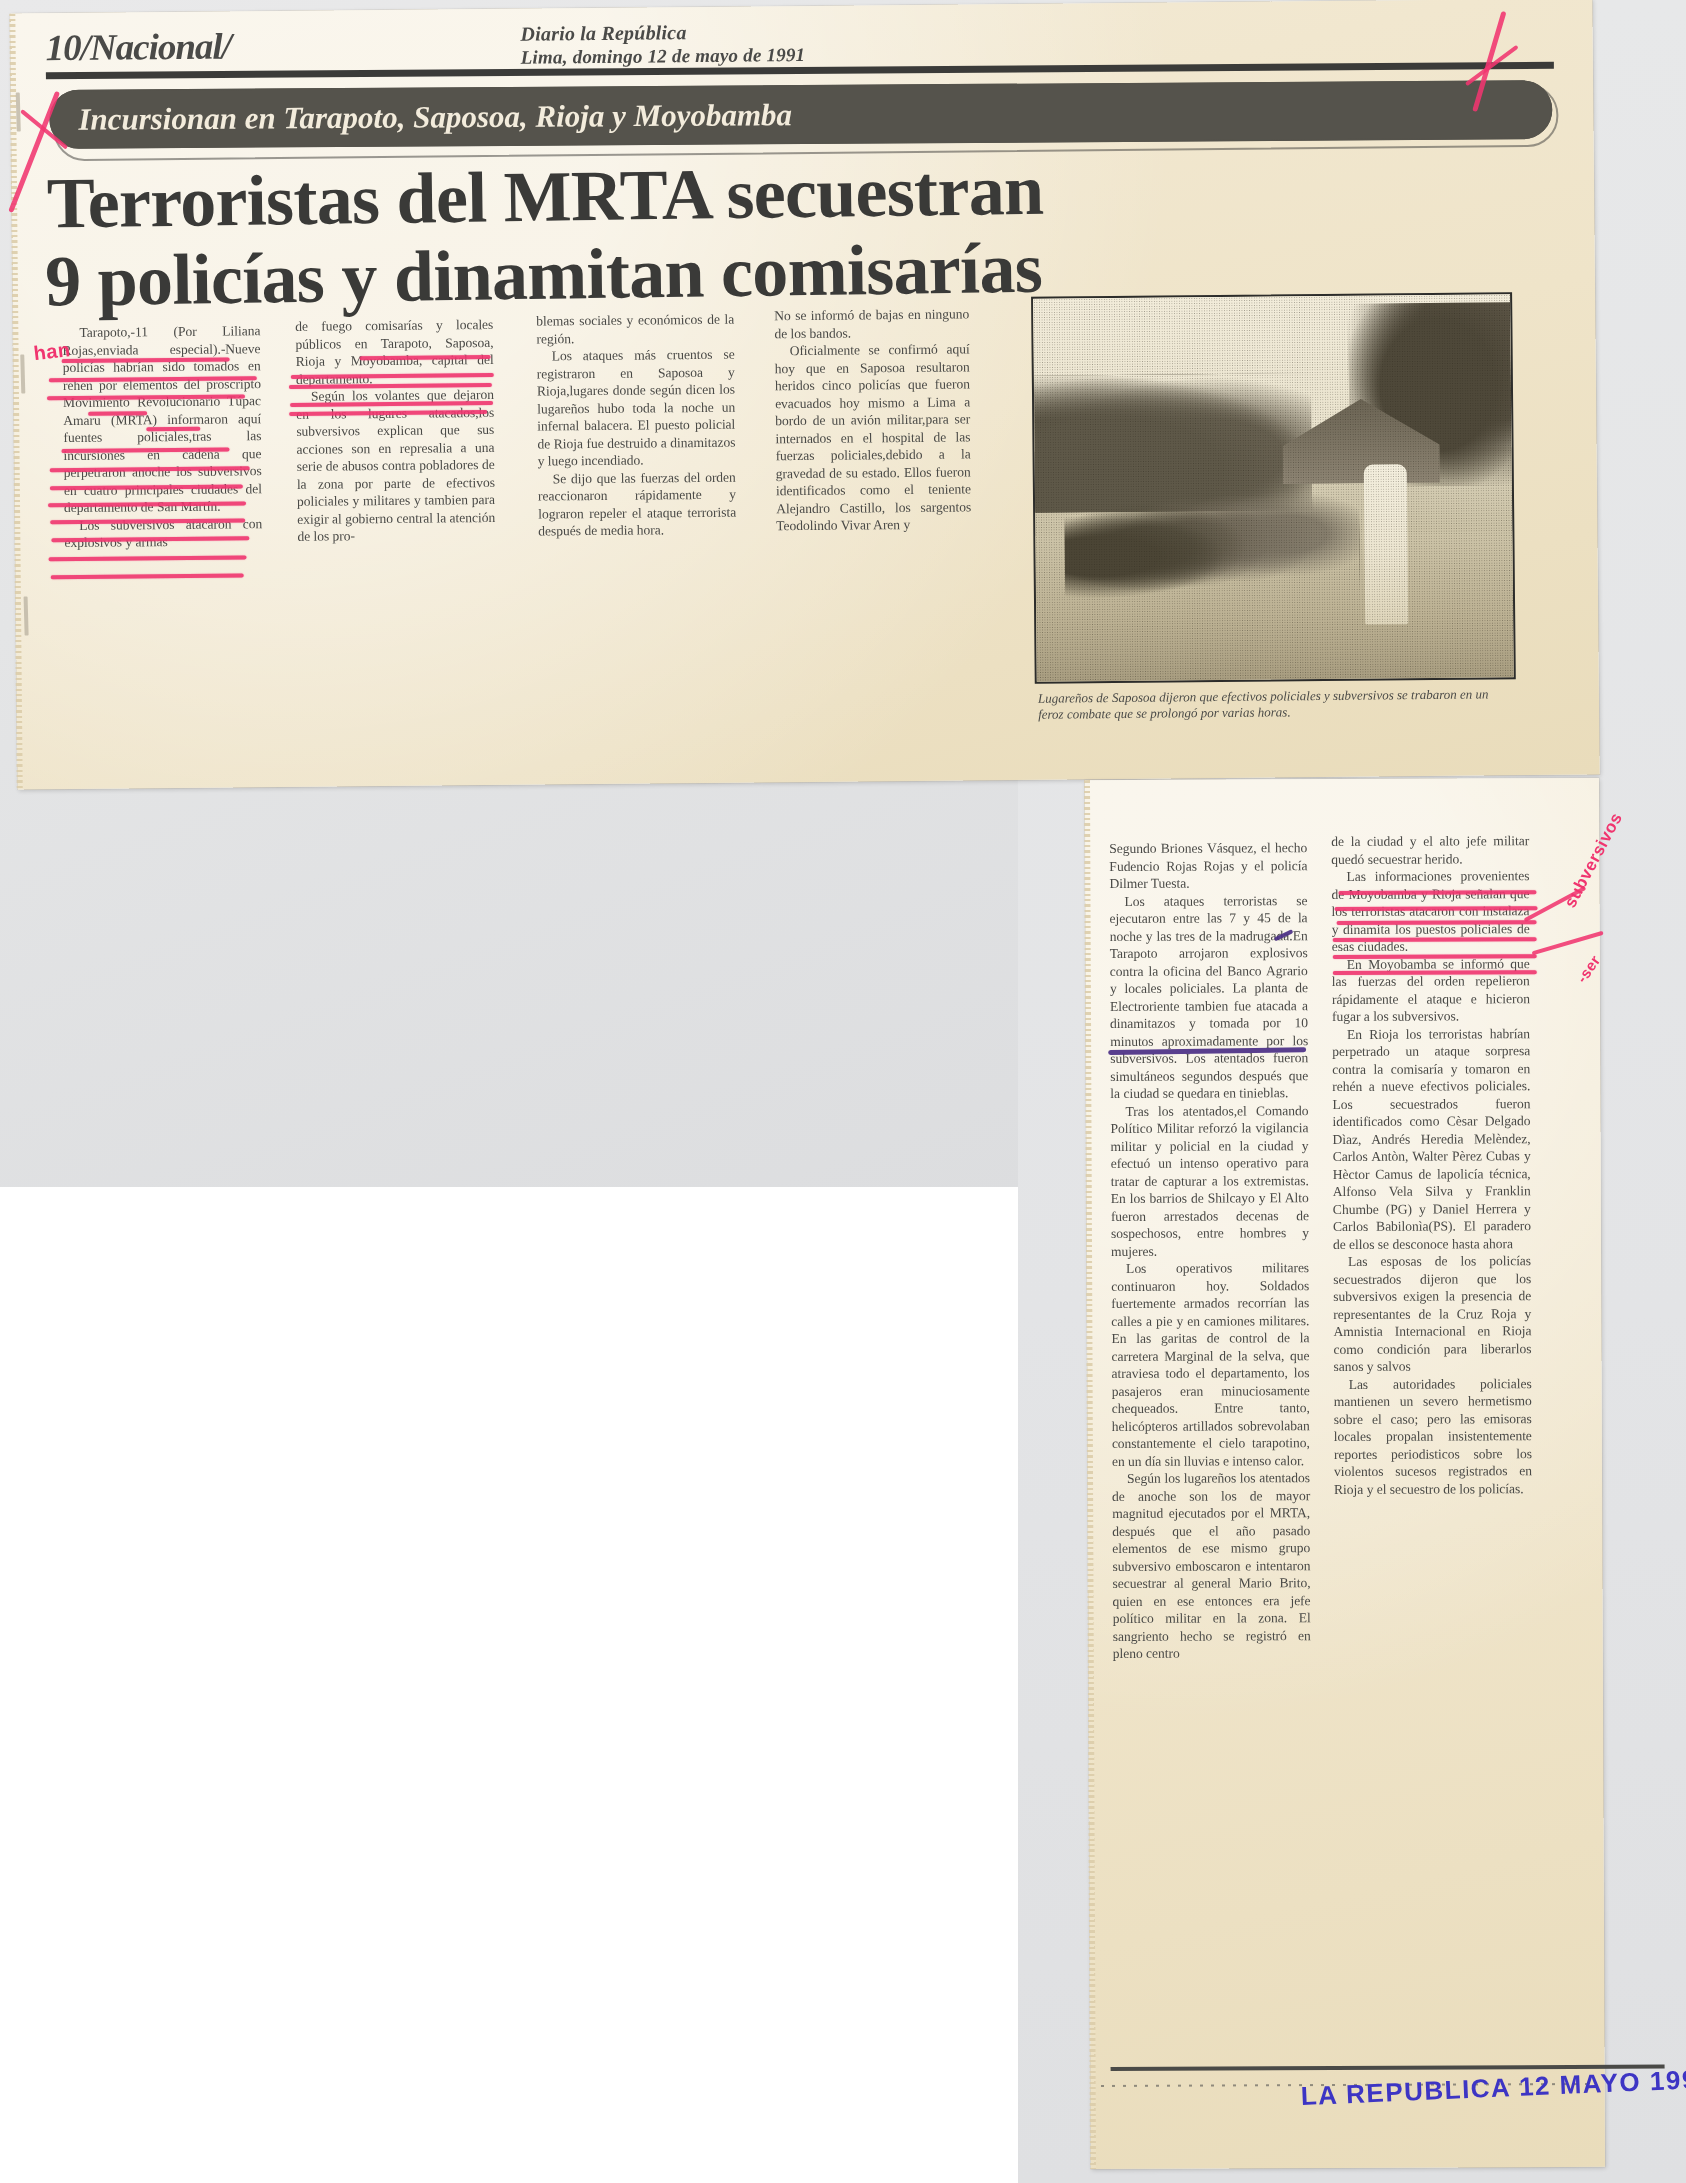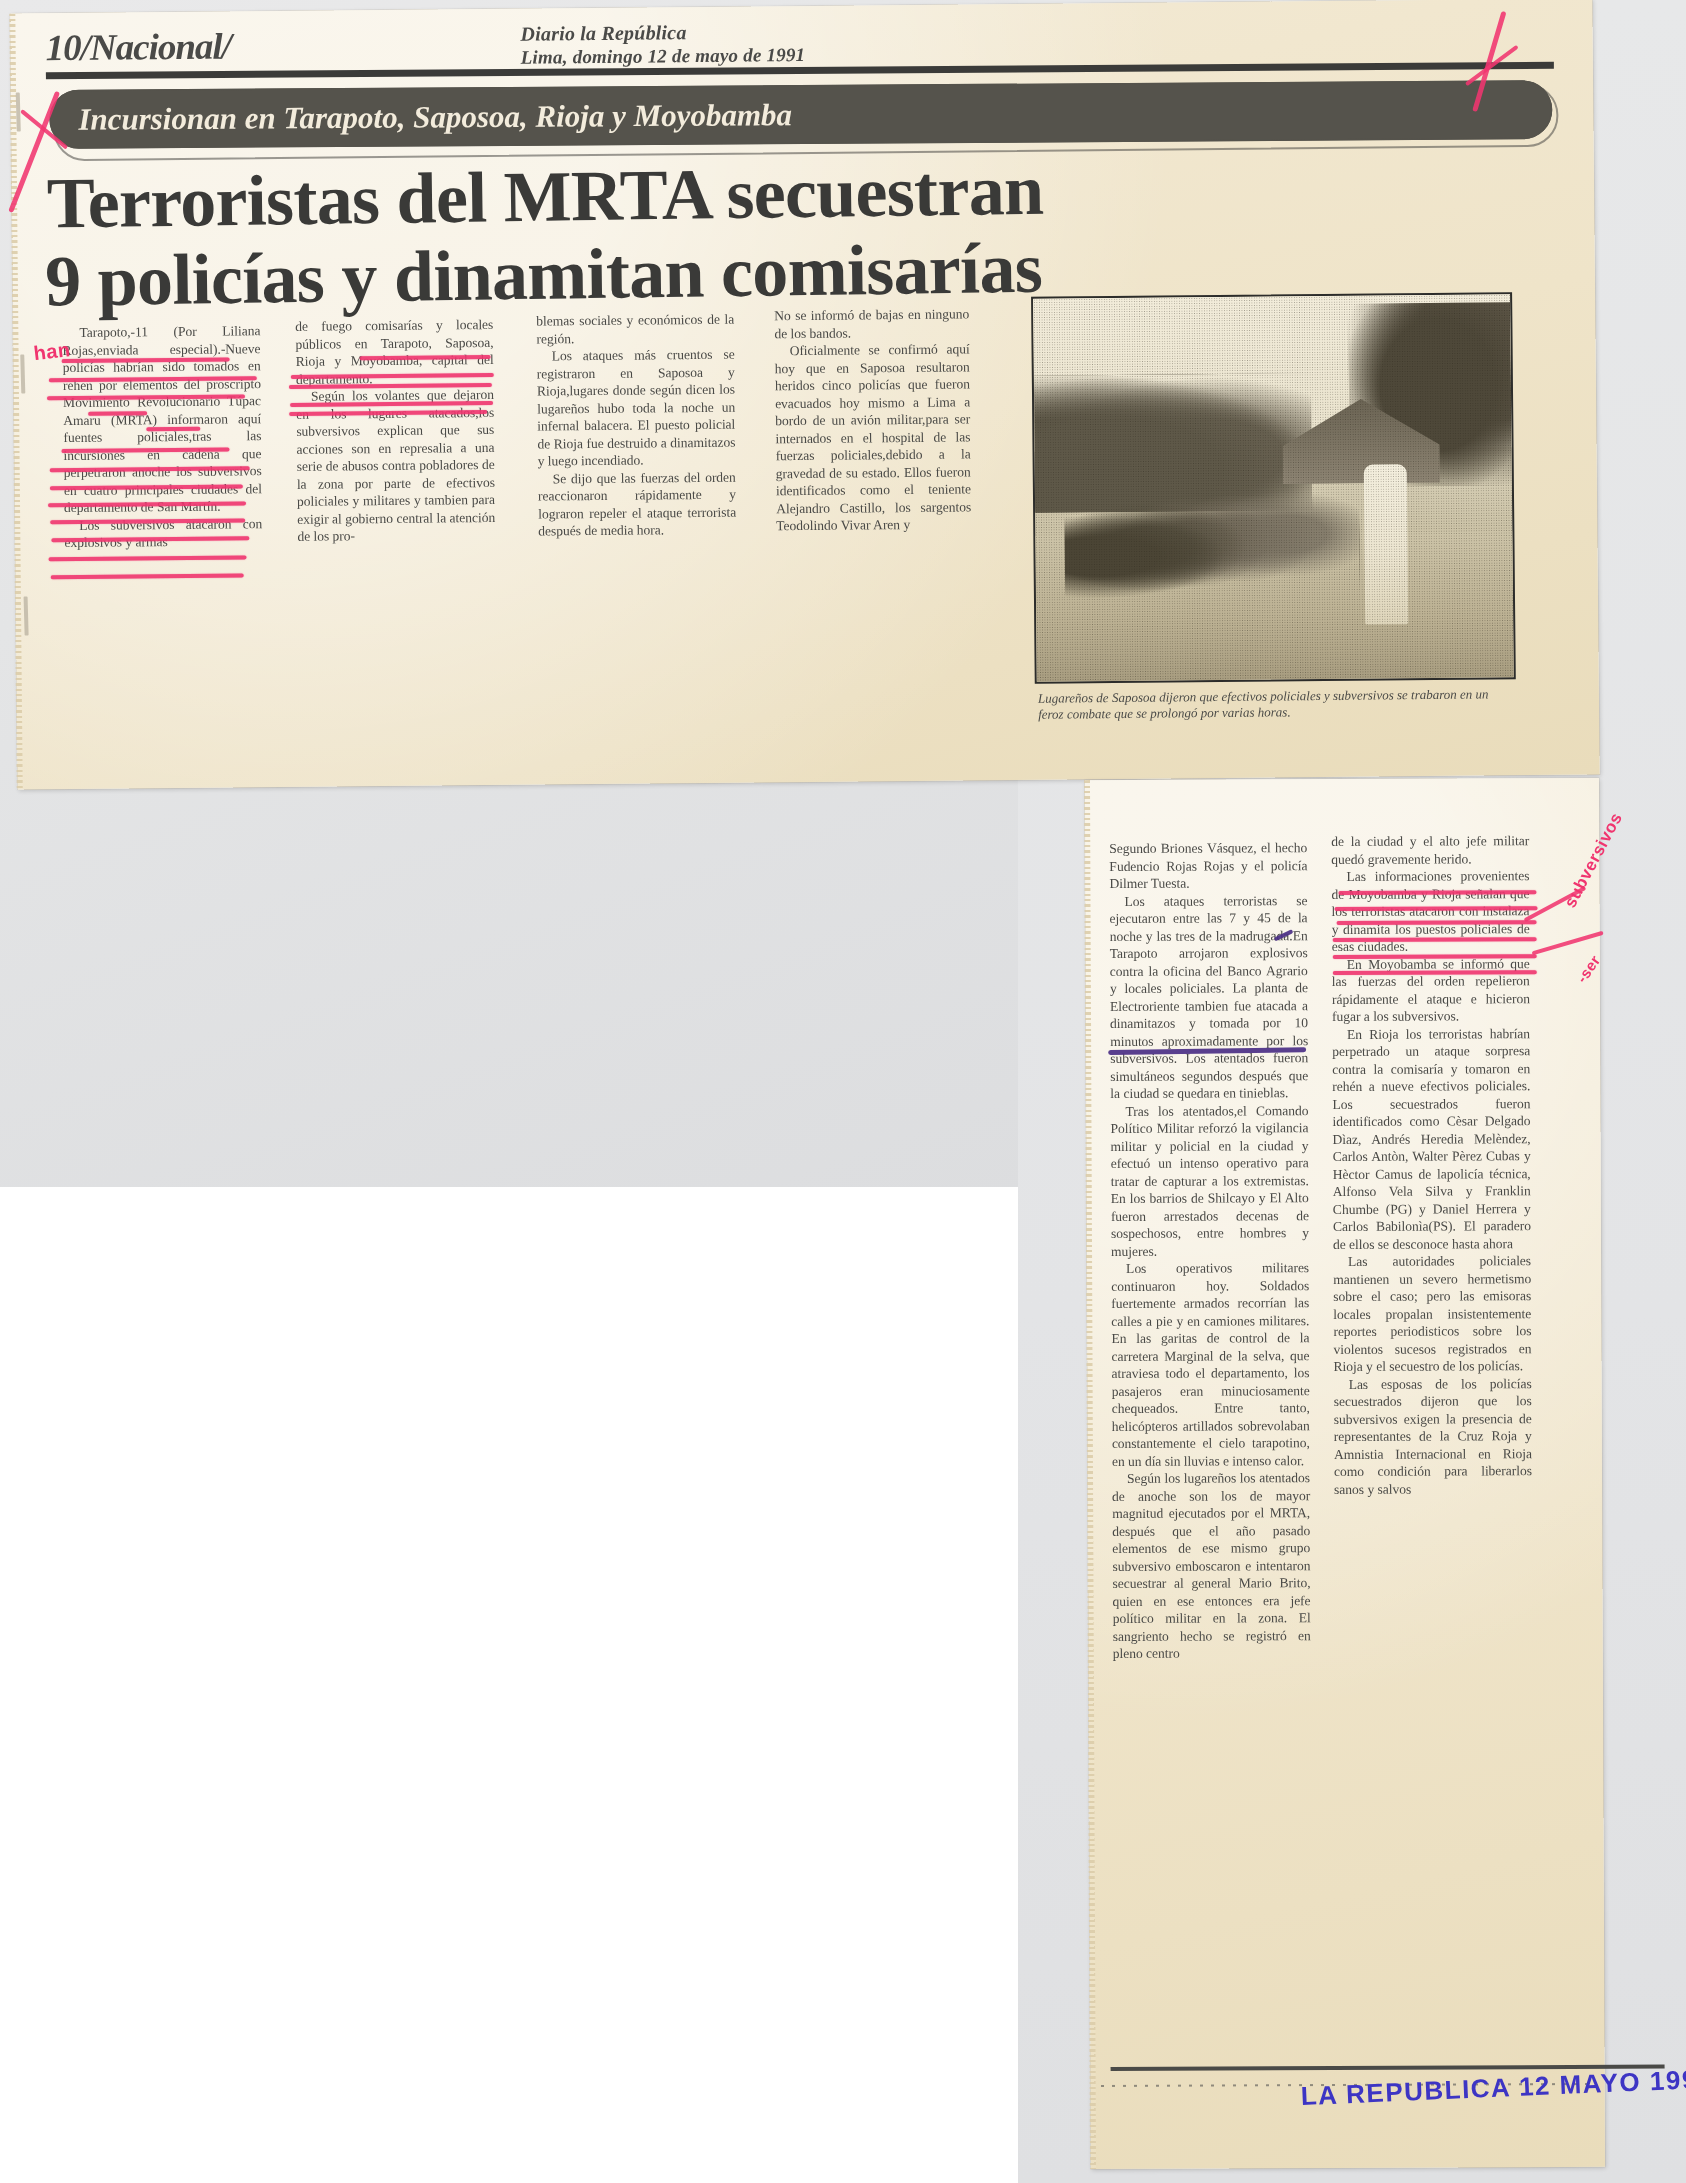--- a/index.html
+++ b/index.html
@@ -258,26 +258,26 @@
 
   <div class="bcol" id="bcol1">
     <p style="text-indent:0">Segundo Briones Vásquez, el hecho Fudencio Rojas Rojas y el policía Dilmer Tuesta.</p>
     <p>Los ataques terroristas se ejecutaron entre las 7 y 45 de la noche y las tres de la madrugada.En Tarapoto arrojaron explosivos contra la oficina del Banco Agrario y locales policiales. La planta de Electroriente tambien fue atacada a dinamitazos y tomada por 10 minutos aproximadamente por los subversivos. Los atentados fueron simultáneos segundos después que la ciudad se quedara en tinieblas.</p>
     <p>Tras los atentados,el Comando Político Militar reforzó la vigilancia militar y policial en la ciudad y efectuó un intenso operativo para tratar de capturar a los extremistas. En los barrios de Shilcayo y El Alto fueron arrestados decenas de sospechosos, entre hombres y mujeres.</p>
     <p>Los operativos militares continuaron hoy. Soldados fuertemente armados recorrían las calles a pie y en camiones militares. En las garitas de control de la carretera Marginal de la selva, que atraviesa todo el departamento, los pasajeros eran minuciosamente chequeados. Entre tanto, helicópteros artillados sobrevolaban constantemente el cielo tarapotino, en un día sin lluvias e intenso calor.</p>
     <p>Según los lugareños los atentados de anoche son los de mayor magnitud ejecutados por el MRTA, después que el año pasado elementos de ese mismo grupo subversivo emboscaron e intentaron secuestrar al general Mario Brito, quien en ese entonces era jefe político militar en la zona. El sangriento hecho se registró en pleno centro</p>
   </div>
 
   <div class="bcol" id="bcol2">
-    <p style="text-indent:0">de la ciudad y el alto jefe militar quedó gravemente herido.</p>
+    <p style="text-indent:0">de la ciudad y el alto jefe militar quedó secuestrar herido.</p>
     <p>Las informaciones provenientes de Moyobamba y Rioja señalan que los terroristas atacaron con instalaza y dinamita los puestos policiales de esas ciudades.</p>
     <p>En Moyobamba se informó que las fuerzas del orden repelieron rápidamente el ataque e hicieron fugar a los subversivos.</p>
     <p>En Rioja los terroristas habrían perpetrado un ataque sorpresa contra la comisaría y tomaron en rehén a nueve efectivos policiales. Los secuestrados fueron identificados como Cèsar Delgado Dìaz, Andrés Heredia Melèndez, Carlos Antòn, Walter Pèrez Cubas y Hèctor Camus de lapolicía técnica, Alfonso Vela Silva y Franklin Chumbe (PG) y Daniel Herrera y Carlos Babilonìa(PS). El paradero de ellos se desconoce hasta ahora</p>
+    <p>Las esposas de los policías secuestrados dijeron que los subversivos exigen la presencia de representantes de la Cruz Roja y Amnistia Internacional en Rioja como condición para liberarlos sanos y salvos</p>
     <p>Las autoridades policiales mantienen un severo hermetismo sobre el caso; pero las emisoras locales propalan insistentemente reportes periodisticos sobre los violentos sucesos registrados en Rioja y el secuestro de los policías.</p>
-    <p>Las esposas de los policías secuestrados dijeron que los subversivos exigen la presencia de representantes de la Cruz Roja y Amnistia Internacional en Rioja como condición para liberarlos sanos y salvos</p>
   </div>
 
   <div class="purple" style="left:22px;top:269px;width:198px;height:5px;transform:rotate(-0.6deg);"></div>
   <div class="purple" style="left:188px;top:154px;width:20px;height:4.4px;transform:rotate(-25deg);"></div>
 
   <div class="pink" style="left:253px;top:112px;width:198px;height:4.4px;"></div>
   <div class="pink" style="left:249px;top:128px;width:203px;height:4.4px;"></div>
   <div class="pink" style="left:251px;top:142px;width:200px;height:4.4px;"></div>
   <div class="pink" style="left:247px;top:159px;width:204px;height:4.4px;"></div>
   <div class="pink" style="left:247px;top:176px;width:204px;height:4.4px;"></div>

